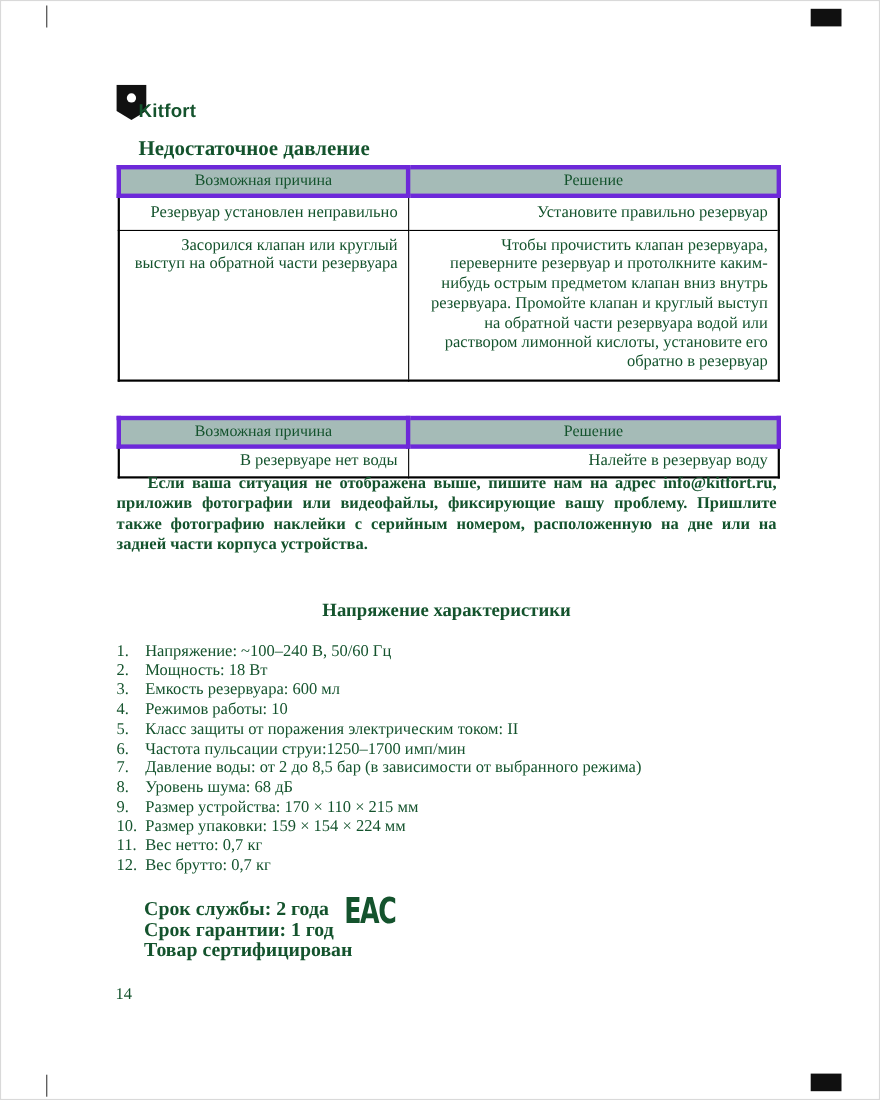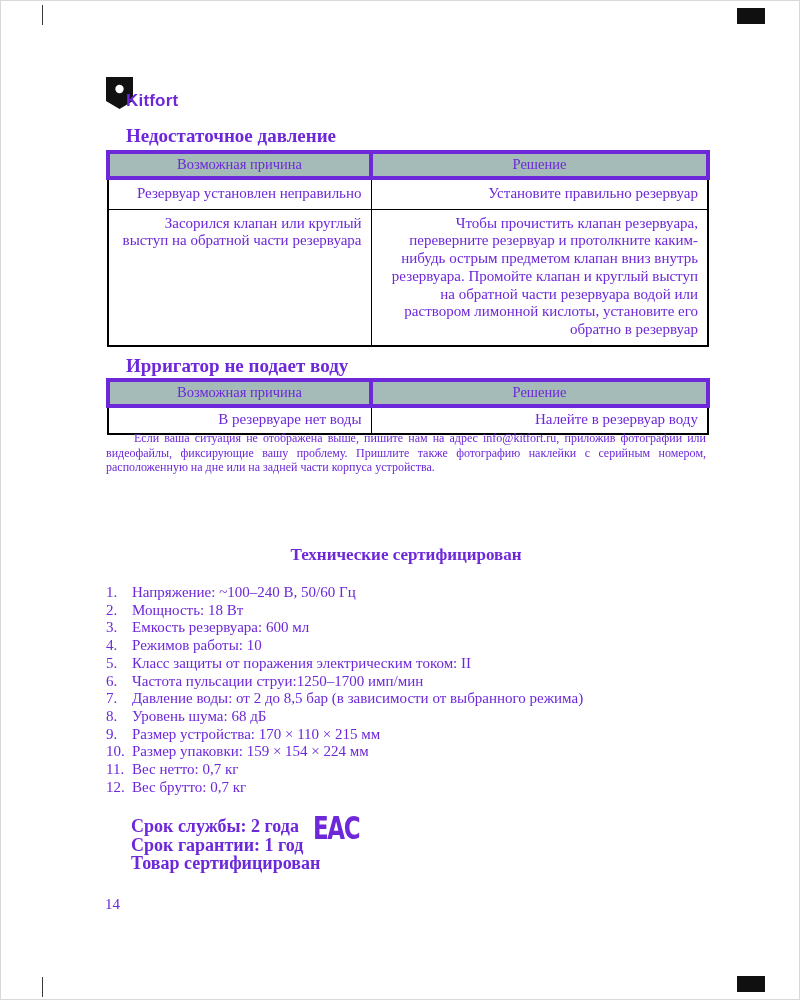--- a/index.html
+++ b/index.html
@@ -1,19 +1,19 @@
 <!DOCTYPE html>
 <html lang="ru"><head>
 <meta charset="utf-8">
 <style>
   html,body { margin:0; padding:0; background:#fff; }
   .page {
     position:relative; width:798px; height:998px;
     border:1px solid #d9d9d9; background:#fff;
-    font-family:"Liberation Serif", serif; color:#6d28d9;
+    font-family:"Liberation Serif", serif; color:#14532d;
     overflow:hidden;
   }
 
   
   .crop-v { position:absolute; width:1px; height:20px; background:#3a3a3a; }
   .rect-mark { position:absolute; width:28px; height:16px; background:#101010; }
 
   
   .logo { position:absolute; left:104px; top:76px; display:flex; align-items:flex-end; }
   .logo svg { display:block; }
@@ -39,21 +39,21 @@
     padding:2px 4px 3px; text-align:center; font-size:14.5px;
   }
   .tbl td {
     border:1px solid #000; padding:5px 9px 6px 9px;
     vertical-align:top; text-align:right; hyphens:auto;
   }
   #t-nowater td { padding:3px 9px 4px 9px; }
 
   .contact {
     position:absolute; left:105px; top:430px; width:600px; margin:0;
-    font-size:12px; line-height:1.22; text-align:justify; text-indent:28px;
+    font-size:15px; line-height:1.22; text-align:justify; text-indent:28px;font-weight:bold;
   }
 
   .specs-h {
     position:absolute; left:105px; top:544px; width:600px; margin:0;
     text-align:center; font-size:17px; font-weight:bold;
   }
 
   .specs { position:absolute; left:105px; top:583px; width:615px; font-size:15px; }
   .spec { display:flex; line-height:17.7px; }
   .spec .n { flex:0 0 26px; width:26px; }
@@ -109,21 +109,20 @@
         <td>Резервуар установлен неправильно</td>
         <td>Установите правильно резервуар</td>
       </tr>
       <tr>
         <td>Засорился клапан или круглый выступ на обратной части резервуара</td>
         <td>Чтобы прочистить клапан резервуара, переверните резервуар и протолкните каким-нибудь острым предметом клапан вниз внутрь резервуара. Промойте клапан и круглый выступ на обратной части резервуара водой или раствором лимонной кислоты, установите его обратно в резервуар</td>
       </tr>
     </tbody>
   </table>
 
-  <h3 class="h-sec" id="h-nowater">Ирригатор не подает воду</h3>
 
   <table class="tbl" id="t-nowater">
     <colgroup>
         <col style="width:263px">
         <col style="width:337px">
       </colgroup>
     <thead>
       <tr>
         <th>Возможная причина</th>
         <th>Решение</th>
@@ -132,21 +131,21 @@
     <tbody>
       <tr>
         <td>В резервуаре нет воды</td>
         <td>Налейте в резервуар воду</td>
       </tr>
     </tbody>
   </table>
 
   <p class="contact">Если ваша ситуация не отображена выше, пишите нам на адрес info@kitfort.ru, приложив фотографии или видеофайлы, фиксирующие вашу проблему. Пришлите также фотографию наклейки с серийным номером, расположенную на дне или на задней части корпуса устройства.</p>
 
-  <h2 class="specs-h">Технические сертифицирован</h2>
+  <h2 class="specs-h">Напряжение характеристики</h2>
 
   <div class="specs">
     <div class="spec">
         <span class="n">1.</span>
         <span>Напряжение: ~100–240 В, 50/60 Гц</span>
       </div>
     <div class="spec">
         <span class="n">2.</span>
         <span>Мощность: 18 Вт</span>
       </div>

